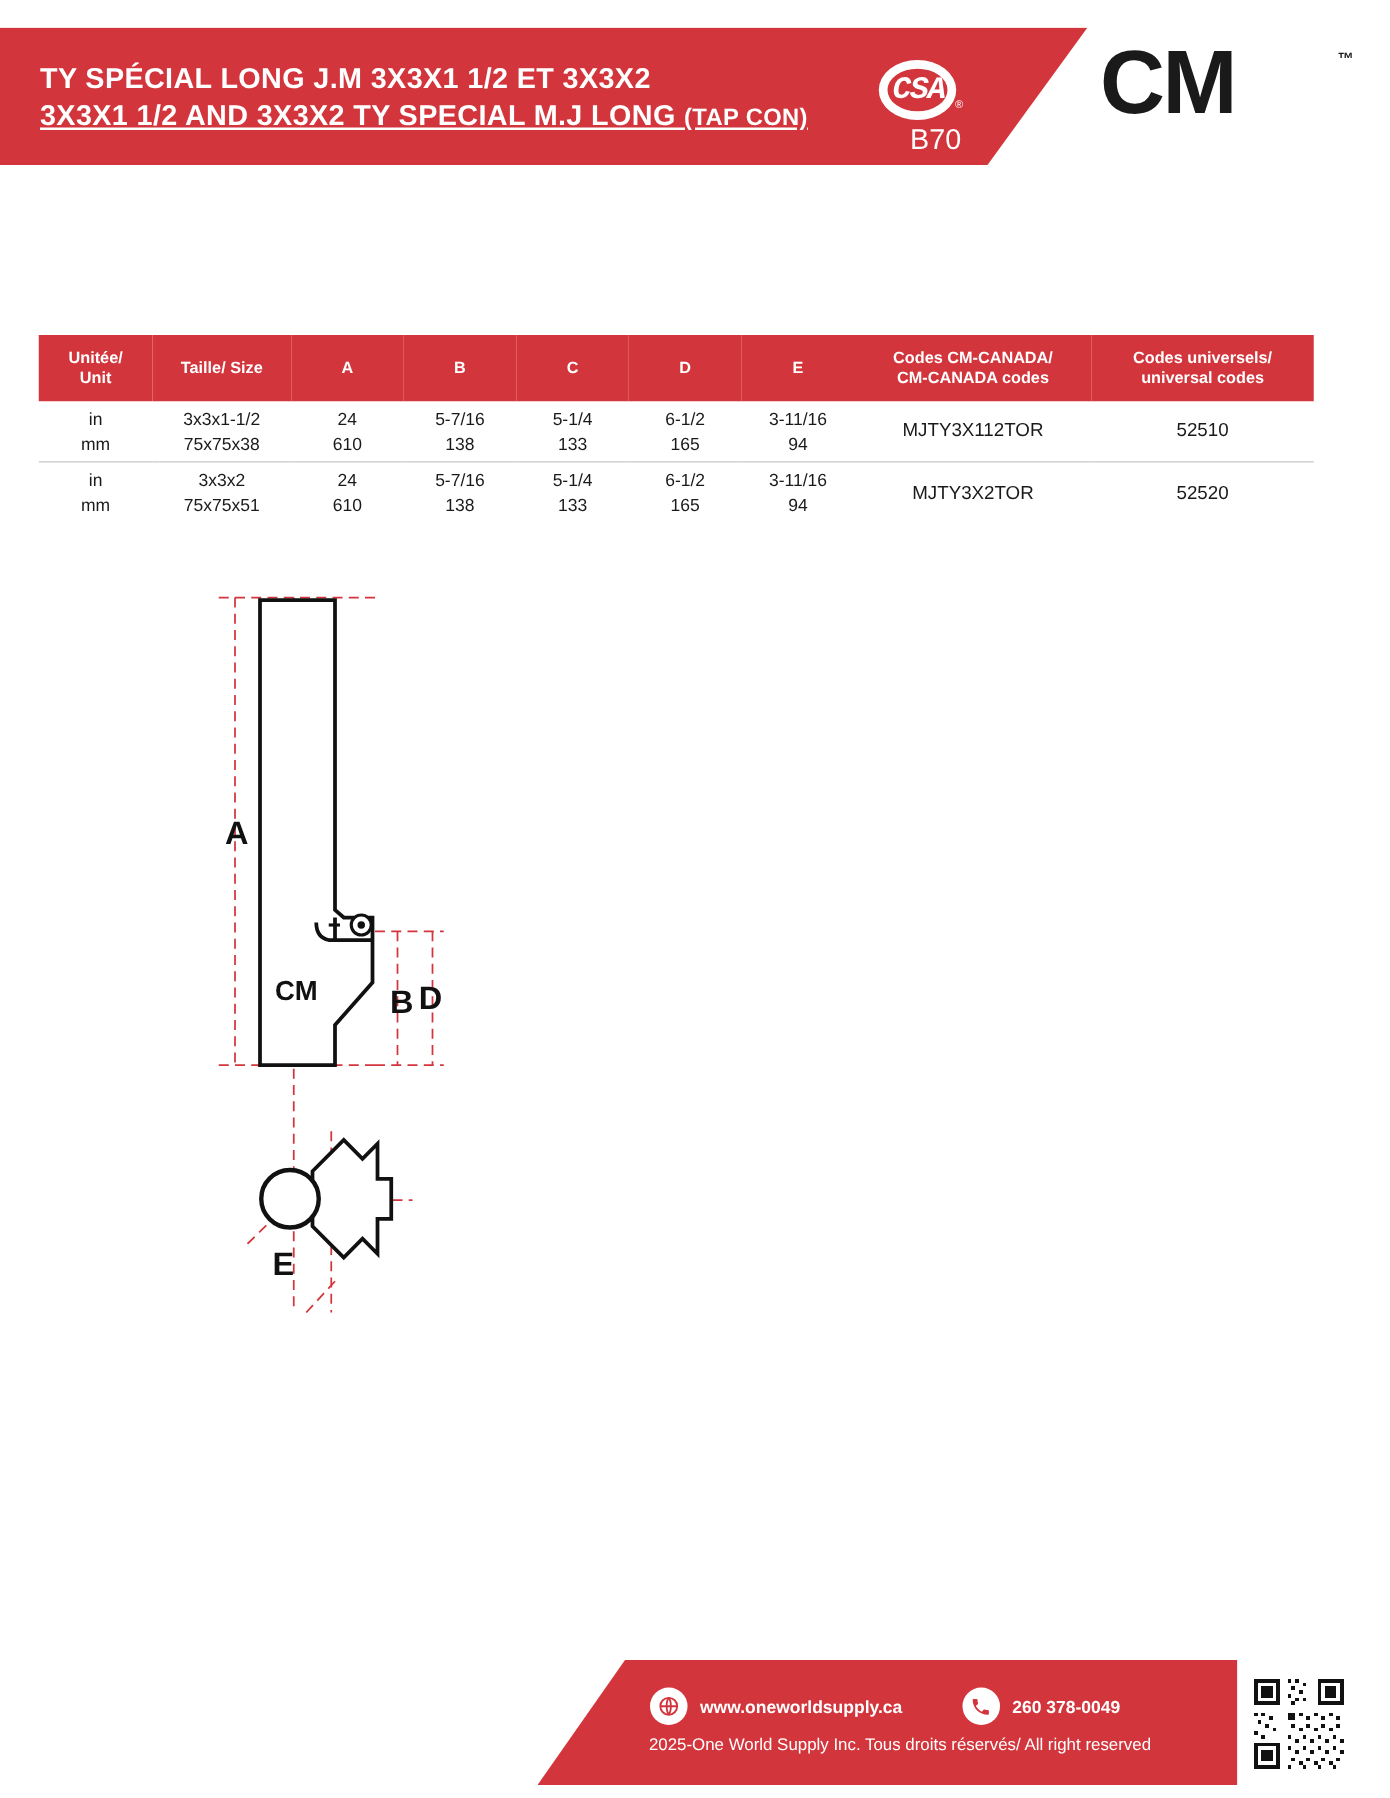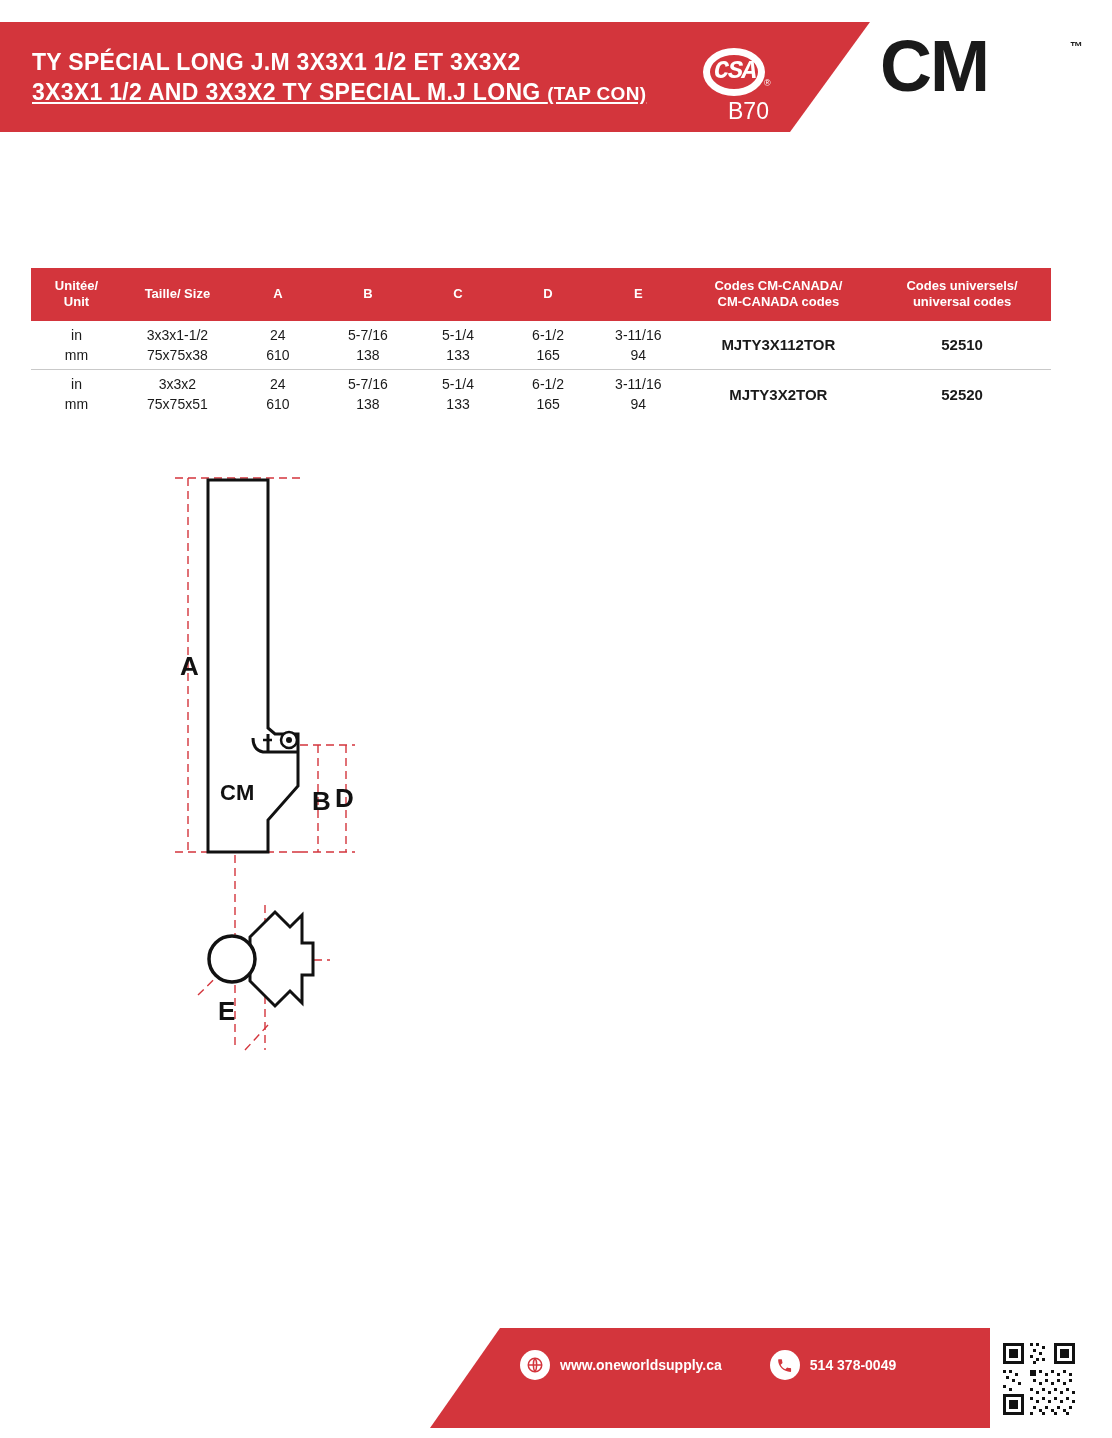--- a/index.html
+++ b/index.html
@@ -68,21 +68,21 @@
   table{border-collapse:collapse;width:1020px;font-size:13.5px;color:#1a1a1a;}
   thead th{
     background:#d3353c;color:#ffffff;font-weight:bold;font-size:13px;
     padding:10px 4px;line-height:1.25;text-align:center;vertical-align:middle;
   }
   tbody td{
     text-align:center;padding:4px 4px;line-height:1.45;font-size:14px;
     vertical-align:middle;
   }
   tbody tr.rowline td{border-bottom:1px solid #c9c9c9;}
-  tbody td.codes{font-size:15px;font-weight:bold;}
+  tbody td.codes{font-size:15px;}
   .colw-unit{width:85px;}
   .colw-size{width:105px;}
   .colw-abcde{width:85px;}
   .colw-cm{width:185px;}
   .colw-uni{width:175px;}
 
   
   .drawing{position:absolute;left:150px;top:450px;width:430px;height:620px;}
   .drawing svg{display:block;}
 
@@ -290,24 +290,25 @@
     </div>
 
     <span class="spacer"></span>
 
     <div class="fi">
       <span class="circle-icon">
         <svg width="17" height="17" viewBox="0 0 24 24" fill="#d3353c">
           <path d="M6.6 10.8c1.4 2.8 3.8 5.1 6.6 6.6l2.2-2.2c.3-.3.7-.4 1.1-.2 1.2.4 2.5.6 3.8.6.6 0 1 .4 1 1V20c0 .6-.4 1-1 1C10.6 21 3 13.4 3 4c0-.6.4-1 1-1h3.5c.6 0 1 .4 1 1 0 1.3.2 2.6.6 3.8.1.4 0 .8-.2 1.1l-2.3 1.9z"></path>
         </svg>
       </span>
-      <span class="footer-phone">514 378-0049</span>
+      <span class="footer-phone">260 378-0049</span>
     </div>
   </div>
 
+  <div class="footer-copy">2025-One World Supply Inc. Tous droits réservés/ All right reserved</div>
 
   <div class="qr">
     <svg width="78" height="78" viewBox="0 0 26 26" shape-rendering="crispEdges">
       <rect width="26" height="26" fill="#ffffff"></rect>
       <g fill="#111111">
         <rect x="1" y="1" width="7" height="7"></rect>
           <rect x="2" y="2" width="5" height="5" fill="#ffffff"></rect>
           <rect x="3" y="3" width="3" height="3"></rect>
         <rect x="18" y="1" width="7" height="7"></rect>
           <rect x="19" y="2" width="5" height="5" fill="#ffffff"></rect>

